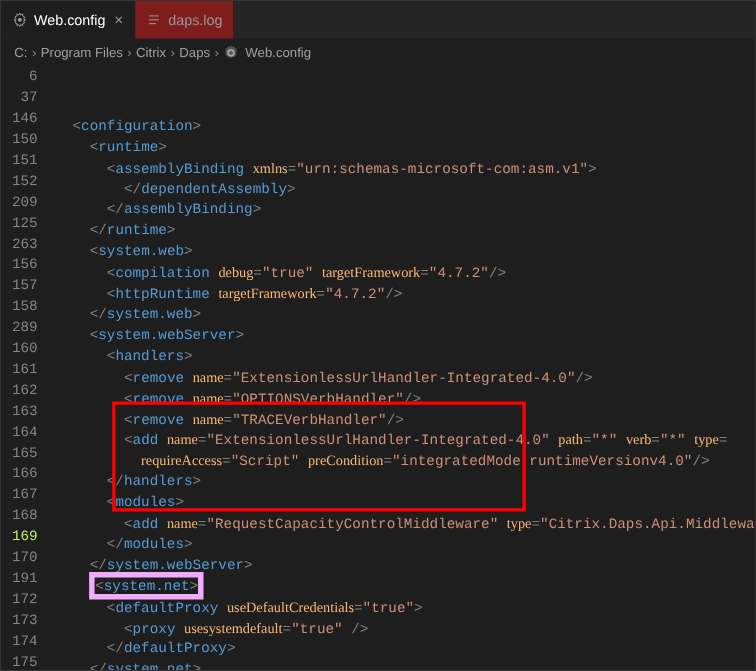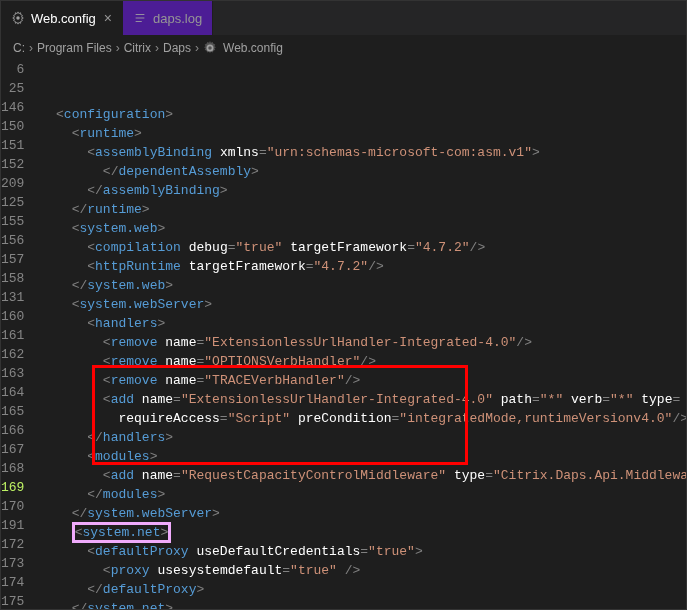--- a/index.html
+++ b/index.html
@@ -16,21 +16,21 @@
     .tab-bar {
       display: flex;
       background: #252526;
       height: 35px;
       border-bottom: 1px solid #1e1e1e;
     }
     .tab {
       display: flex;
       align-items: center;
       padding: 0 10px;
-      background: #4c1d95;
+      background: #7f1d1d;
       color: #969696;
       font-size: 13px;
       font-family: 'Segoe UI', Arial, sans-serif;
       border-right: 1px solid #1e1e1e;
       cursor: pointer;
     }
     .tab.active {
       background: #1e1e1e;
       color: #ffffff;
     }
@@ -77,30 +77,30 @@
       flex: 1;
       position: relative;
       white-space: pre;
     }
     .code-line {
       height: 19px;
       line-height: 19px;
       padding-left: 4px;
     }
     .tag { color: #569cd6; }
-    .attr { color: #ffffff; }
+    .attr { color: #fdba74; font-family: Liberation Serif, serif; }
     .val { color: #ce9178; }
     .punct { color: #808080; }
     .highlight-box {
       position: absolute;
       border: 3px solid #ff0000;
       pointer-events: none;
     }
     .bracket-sel {
-      border: 3px solid #f0abfc;
+      border: 5px solid #f0abfc;
       padding: 0 0px;
     }
   </style>
 </head>
 <body>
 
 <div class="tab-bar">
   <div id="tabs-container" style="display: flex;">
       <div class="tab active">
         <span class="tab-icon">
@@ -139,32 +139,32 @@
         <path d="M8 4a4 4 0 100 8 4 4 0 000-8zm0 6a2 2 0 110-4 2 2 0 010 4z"></path>
         <path d="M8 0l1 2 2-1 1 2 2 1-1 2 2 1-2 1 1 2-2 1-1 2-2-1-1 2-1-2-2 1-1-2-2-1 1-2-2-1 2-1-1-2 2-1 1-2 2 1z" opacity=".4"></path>
       </svg>
   </span>
   <span>Web.config</span>
 </div>
 
 <div class="editor">
   <div class="gutter" id="gutter">
       <div class="ln">6</div>
-      <div class="ln">25</div>
+      <div class="ln">37</div>
       <div class="ln">146</div>
       <div class="ln">150</div>
       <div class="ln">151</div>
       <div class="ln">152</div>
       <div class="ln">209</div>
       <div class="ln">125</div>
-      <div class="ln">155</div>
+      <div class="ln">263</div>
       <div class="ln">156</div>
       <div class="ln">157</div>
       <div class="ln">158</div>
-      <div class="ln">131</div>
+      <div class="ln">289</div>
       <div class="ln">160</div>
       <div class="ln">161</div>
       <div class="ln">162</div>
       <div class="ln">163</div>
       <div class="ln">164</div>
       <div class="ln">165</div>
       <div class="ln">166</div>
       <div class="ln">167</div>
       <div class="ln">168</div>
       <div class="ln active">169</div>

